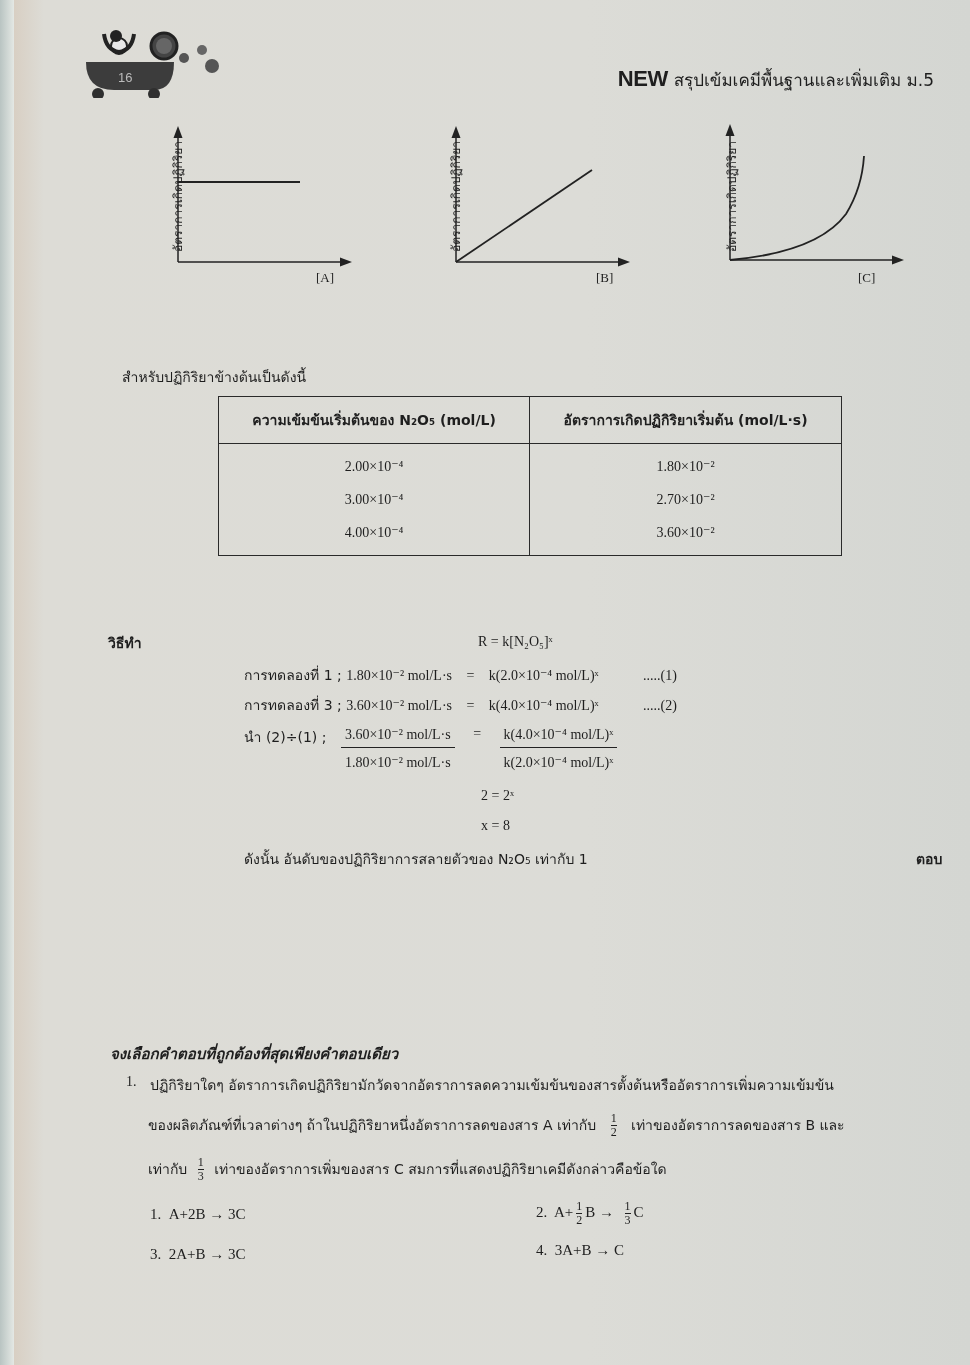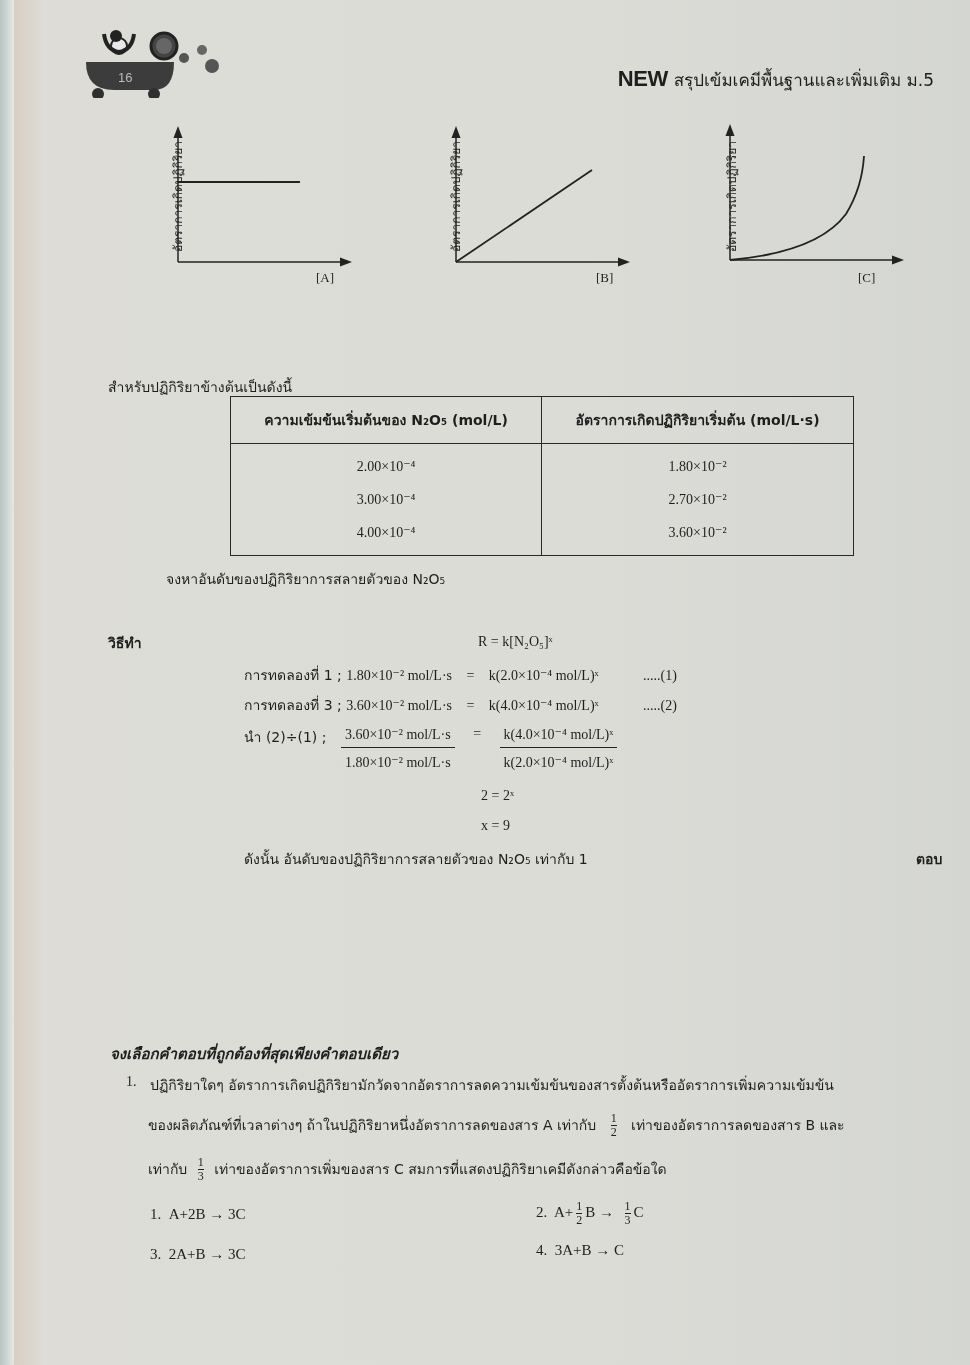--- a/index.html
+++ b/index.html
@@ -34,21 +34,20 @@
   }
   .graph .xlab { position: absolute; font-size: 13px; top: 148px; }
 
   
   .ex-line { position: absolute; left: 94px; font-size: 14px; white-space: nowrap; }
   .ex-label { font-weight: bold; font-family: "DejaVu Sans", sans-serif; }
 
   table.data {
     position: absolute; left: 204px; top: 396px; width: 624px; border-collapse: collapse;
     font-size: 14px;
-    margin-left: 12px;
   }
   table.data th, table.data td { border: 1.5px solid #2a2a2a; text-align: center; }
   table.data th { height: 44px; font-weight: bold; font-family: "DejaVu Sans", sans-serif; font-size: 14px; }
   table.data td { padding: 6px 0; line-height: 33px; font-size: 14px; }
 
   .sol { position: absolute; font-size: 14px; white-space: nowrap; }
   .frac { display: inline-block; text-align: center; vertical-align: middle; }
   .frac .num { display: block; border-bottom: 1.3px solid #222; padding: 0 4px 4px; }
   .frac .den { display: block; padding: 6px 4px 0; }
 
@@ -129,21 +128,21 @@
   <div class="graph" style="left:704px; top:122px;">
     <svg width="190" height="170">
       <line x1="12" y1="138" x2="12" y2="8" stroke="#222" stroke-width="1.5" marker-end="url(#ah)"></line>
       <line x1="12" y1="138" x2="180" y2="138" stroke="#222" stroke-width="1.5" marker-end="url(#ah)"></line>
       <path d="M12 138 Q100 130 128 92 Q144 66 146 34" fill="none" stroke="#222" stroke-width="1.8"></path>
     </svg>
     <div class="ylab sans">อัตราการเกิดปฏิกิริยา</div>
     <div class="xlab serif" style="left:140px;">[C]</div>
   </div>
 
-  <div class="ex-line sans" style="top:376px;">สำหรับปฏิกิริยาข้างต้นเป็นดังนี้</div>
+  <div class="ex-line sans" style="top:366px;margin-left:14px;">สำหรับปฏิกิริยาข้างต้นเป็นดังนี้</div>
 
   <table class="data">
     <thead>
       <tr>
         <th>ความเข้มข้นเริ่มต้นของ N₂O₅ (mol/L)</th>
         <th>อัตราการเกิดปฏิกิริยาเริ่มต้น (mol/L·s)</th>
       </tr>
     </thead>
     <tbody>
       <tr>
@@ -154,21 +153,20 @@
         </td>
         <td class="serif">
           <div>1.80×10⁻²</div>
           <div>2.70×10⁻²</div>
           <div>3.60×10⁻²</div>
         </td>
       </tr>
     </tbody>
   </table>
 
-  <div class="ex-line sans" style="left:152px; top:568px;">จงหาอันดับของปฏิกิริยาการสลายตัวของ N₂O₅</div>
 
   <div class="sol sans" style="left:94px; top:632px; font-weight:bold;">วิธีทำ</div>
   <div class="sol serif" style="left:464px; top:634px;">R  =  k[N₂O₅]ˣ</div>
 
   <div class="sol" style="left:230px; top:664px;text-align:right;">
     <span class="sans">การทดลองที่ 1 ;</span>
     <span class="serif">1.80×10⁻² mol/L·s</span>
     <span class="serif" style="margin:0 10px;">=</span>
     <span class="serif">k(2.0×10⁻⁴ mol/L)ˣ</span>
     <span class="serif" style="margin-left:40px;">.....(1)</span>
@@ -188,21 +186,21 @@
       <span class="den">1.80×10⁻² mol/L·s</span>
     </span>
     <span class="serif" style="margin:0 14px; vertical-align:top;">=</span>
     <span class="frac serif" style="vertical-align:top;">
       <span class="num">k(4.0×10⁻⁴ mol/L)ˣ</span>
       <span class="den">k(2.0×10⁻⁴ mol/L)ˣ</span>
     </span>
   </div>
 
   <div class="sol serif" style="left:467px; top:788px;">2  =  2ˣ</div>
-  <div class="sol serif" style="left:467px; top:818px;">x  =  9</div>
+  <div class="sol serif" style="left:467px; top:818px;">x  =  8</div>
   <div class="sol sans" style="left:230px; top:848px;">ดังนั้น อันดับของปฏิกิริยาการสลายตัวของ N₂O₅ เท่ากับ 1</div>
   <div class="sol sans" style="left:902px; top:848px; font-weight:bold;">ตอบ</div>
 
 
   <div class="instr">จงเลือกคำตอบที่ถูกต้องที่สุดเพียงคำตอบเดียว</div>
 
   <div class="q serif" style="left:112px; top:1074px;">1.</div>
   <div class="q sans" style="left:136px; top:1074px;">ปฏิกิริยาใดๆ  อัตราการเกิดปฏิกิริยามักวัดจากอัตราการลดความเข้มข้นของสารตั้งต้นหรืออัตราการเพิ่มความเข้มข้น</div>
   <div class="q sans" style="left:134px; top:1112px;">
     <span>ของผลิตภัณฑ์ที่เวลาต่างๆ ถ้าในปฏิกิริยาหนึ่งอัตราการลดของสาร A เท่ากับ</span>

